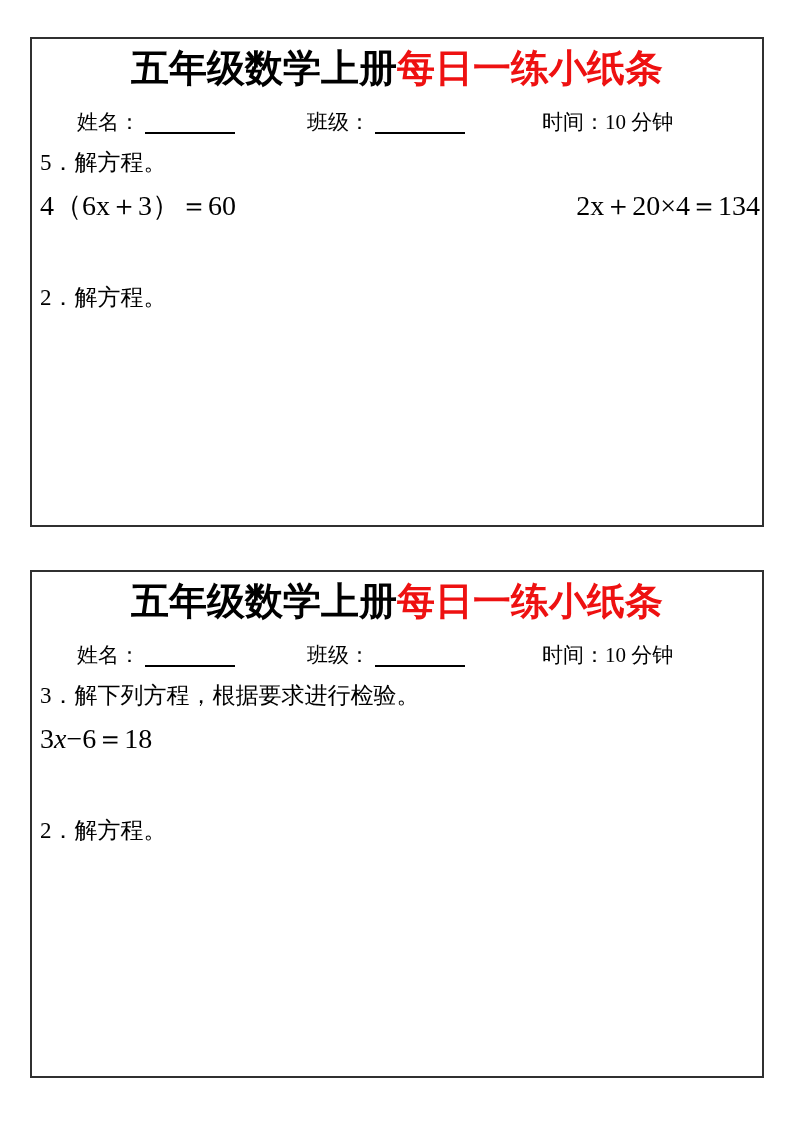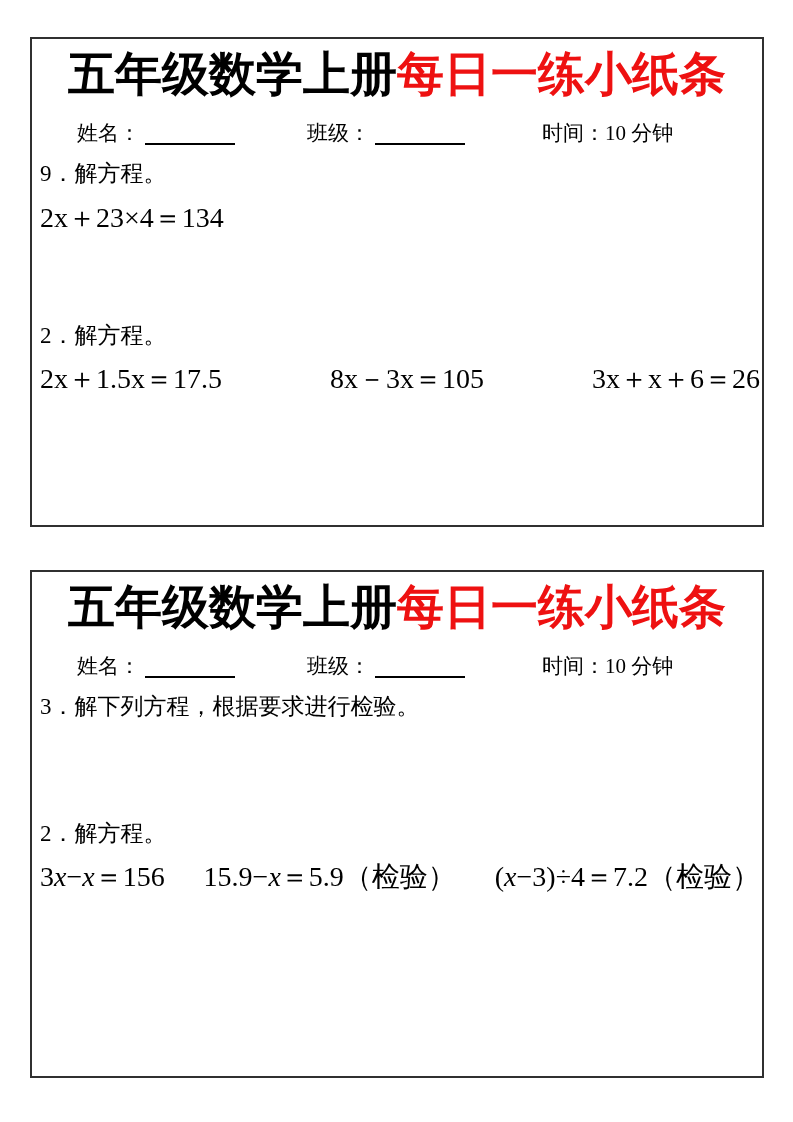--- a/index.html
+++ b/index.html
@@ -29,21 +29,21 @@
     box-sizing: border-box;
   }
   #card1 { top: 37px;  height: 490px; }
   #card2 { top: 570px; height: 508px; }
 
   .card-title {
     margin-top: 6px;
     text-align: center;
     font-family: "Liberation Sans", "DejaVu Sans", sans-serif;
     font-weight: 700;
-    font-size: 47px;
+    font-size: 38px;
     line-height: 1.25;
     letter-spacing: 0px;
     white-space: nowrap;
   }
   .t-red { color: #ee1111; }
 
   .fields {
     display: flex;
     margin: 17px 10px 0 45px;
     font-size: 21px;
@@ -63,21 +63,21 @@
     margin-left: 5px;
     margin-bottom: 1px;
     border-bottom: 2px solid #000000;
   }
 
   .sec-head {
     margin: 14px 0 0 8px;
     font-size: 23px;
     line-height: 1.2;
   }
-  .sec-head.gap { margin-top: 87px; }
+  .sec-head.gap { margin-top: 61px; }
 
   .eq-row {
     display: flex;
     justify-content: space-between;
     align-items: baseline;
     margin-top: 12px;
     padding: 0 2px 0 8px;
     font-size: 28px;
     line-height: 1.25;
     white-space: nowrap;
@@ -100,31 +100,27 @@
       </div>
       <div class="fgroup f-class">
         <span>班级：</span>
           <span class="blank"></span>
       </div>
       <div class="fgroup">
         <span>时间：10 分钟</span>
       </div>
     </div>
 
-    <div class="sec-head">9．解方程。</div>
+    <div class="sec-head">5．解方程。</div>
     <div class="eq-row">
-      <span class="eq">2x＋23×4＝134</span>
+      <span class="eq">4（6x＋3）＝60</span>
+      <span class="eq">2x＋20×4＝134</span>
     </div>
 
     <div class="sec-head gap">2．解方程。</div>
-    <div class="eq-row">
-      <span class="eq">2x＋1.5x＝17.5</span>
-      <span class="eq">8x－3x＝105</span>
-      <span class="eq">3x＋x＋6＝26</span>
-    </div>
   </div>
 
   <div class="card" id="card2">
     <div class="card-title">
       <span>五年级数学上册</span><span class="t-red">每日一练小纸条</span>
     </div>
     <div class="fields">
       <div class="fgroup f-name">
         <span>姓名：</span>
           <span class="blank"></span>
@@ -133,23 +129,19 @@
         <span>班级：</span>
           <span class="blank"></span>
       </div>
       <div class="fgroup">
         <span>时间：10 分钟</span>
       </div>
     </div>
 
     <div class="sec-head">3．解下列方程，根据要求进行检验。</div>
     <div class="eq-row">
+      <span class="eq">3<i>x</i>−6＝18</span>
     </div>
 
     <div class="sec-head gap">2．解方程。</div>
-    <div class="eq-row">
-      <span class="eq">3<i>x</i>−<i>x</i>＝156</span>
-      <span class="eq">15.9−<i>x</i>＝5.9（检验）</span>
-      <span class="eq">(<i>x</i>−3)÷4＝7.2（检验）</span>
-    </div>
   </div>
 
 </div>
 
 </body></html>

